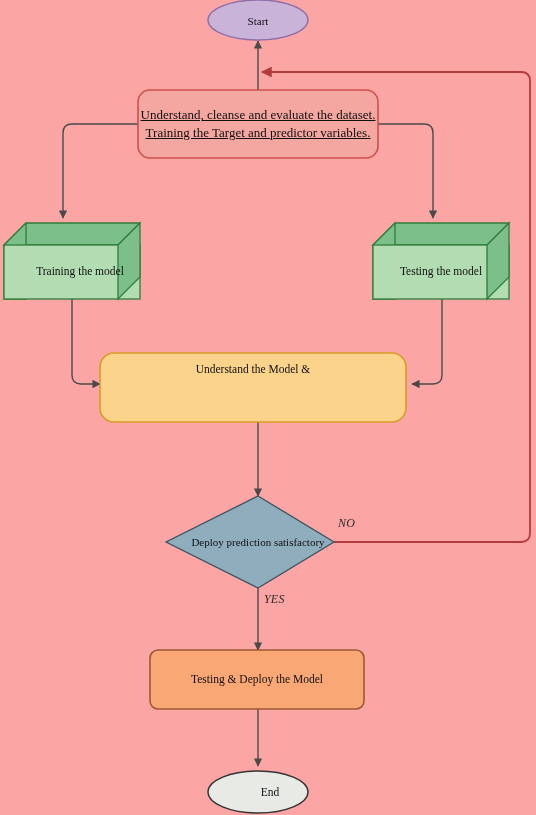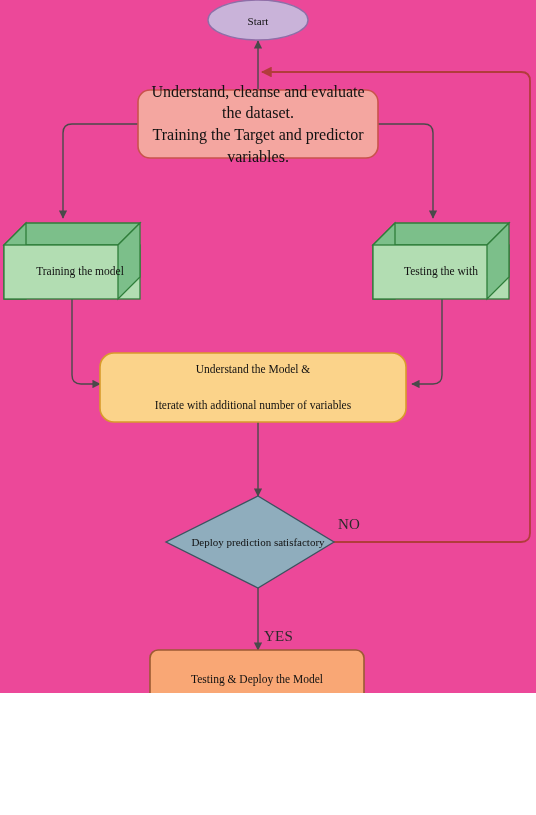--- a/index.html
+++ b/index.html
@@ -6,22 +6,22 @@
     margin: 0;
     padding: 0;
     background: #ffffff;
   }
   body {
     font-family: "Liberation Serif", "DejaVu Serif", serif;
   }
   #flowchart-canvas {
     position: relative;
     width: 536px;
-    height: 693px;
-    background: #ec4899;
+    height: 815px;
+    background: #fca5a5;
     overflow: hidden;
   }
   #flow-svg {
     position: absolute;
     left: 0;
     top: 0;
     width: 536px;
     height: 815px;
   }
   .node-label {
@@ -30,22 +30,23 @@
     align-items: center;
     justify-content: center;
     text-align: center;
     color: #111111;
     pointer-events: none;
     line-height: 1.35;
   }
   .edge-label {
     position: absolute;
     color: #2b2b2b;
-    font-size: 15px;
+    font-size: 12px;
     letter-spacing: 0.2px;
+    font-style: italic;
   }
 </style>
 </head>
 <body>
 
 <div id="flowchart-canvas">
 
   <svg id="flow-svg" viewBox="0 0 536 815">
     <defs>
       <marker id="arrow-gray" viewBox="0 0 10 10" refX="9" refY="5" markerWidth="6" markerHeight="6" orient="auto-start-reverse">
@@ -99,37 +100,36 @@
 
     <polygon points="258,496 334,542 258,588 166,542" fill="#8fadbd" stroke="#3c5360" stroke-width="1.3"></polygon>
 
     <rect x="150" y="650" width="214" height="59" rx="8" ry="8" fill="#f9a775" stroke="#9c5a33" stroke-width="1.6"></rect>
 
     <ellipse cx="258" cy="792" rx="50" ry="21" fill="#e8eae5" stroke="#333333" stroke-width="1.4"></ellipse>
   </svg>
 
   <div class="node-label" style="left:208px; top:8px; width:100px; height:26px; font-size:11px;">Start</div>
 
-  <div class="node-label" style="left:140px; top:98px; width:236px; height:52px; font-size:16px; flex-direction:column;">
+  <div class="node-label" style="left:140px; top:98px; width:236px; height:52px; font-size:13px; flex-direction:column;text-decoration:underline;">
     <span>Understand, cleanse and evaluate the dataset.</span>
     <span>Training the Target and predictor variables.</span>
   </div>
 
   <div class="node-label" style="left:18px; top:256px; width:124px; height:32px; font-size:11.5px;">Training the model</div>
 
-  <div class="node-label" style="left:379px; top:256px; width:124px; height:32px; font-size:11.5px;">Testing the with</div>
+  <div class="node-label" style="left:379px; top:256px; width:124px; height:32px; font-size:11.5px;">Testing the model</div>
 
   <div class="node-label" style="left:104px; top:362px; width:298px; height:52px; font-size:11.5px; flex-direction:column;justify-content:space-between;">
     <span>Understand the Model &amp;</span>
-    <span>Iterate with additional number of variables</span>
   </div>
 
   <div class="node-label" style="left:168px; top:530px; width:180px; height:24px; font-size:11px;">Deploy prediction satisfactory</div>
 
   <div class="node-label" style="left:152px; top:668px; width:210px; height:24px; font-size:11.5px;text-align:right;">Testing &amp; Deploy the Model</div>
 
   <div class="node-label" style="left:208px; top:780px; width:100px; height:26px; font-size:11.5px;padding-left:12px;">End</div>
 
   <div class="edge-label" style="left:338px; top:516px;">NO</div>
 
-  <div class="edge-label" style="left:264px; top:592px;margin-top:36px;">YES</div>
+  <div class="edge-label" style="left:264px; top:592px;">YES</div>
 
 </div>
 
 </body></html>

